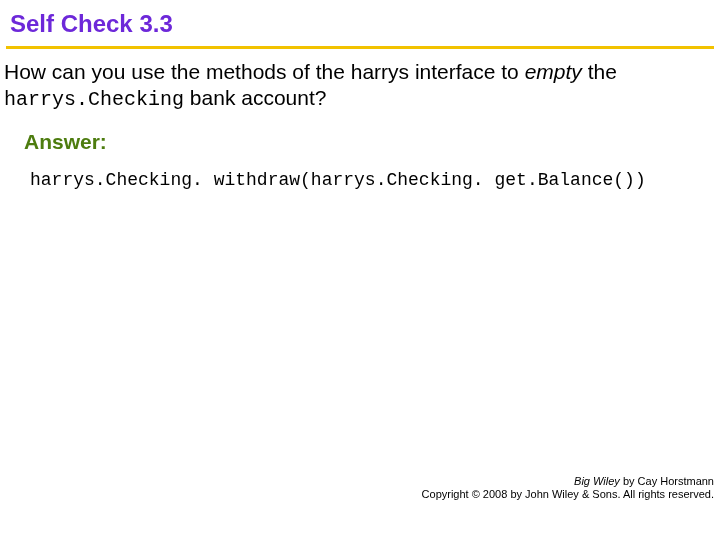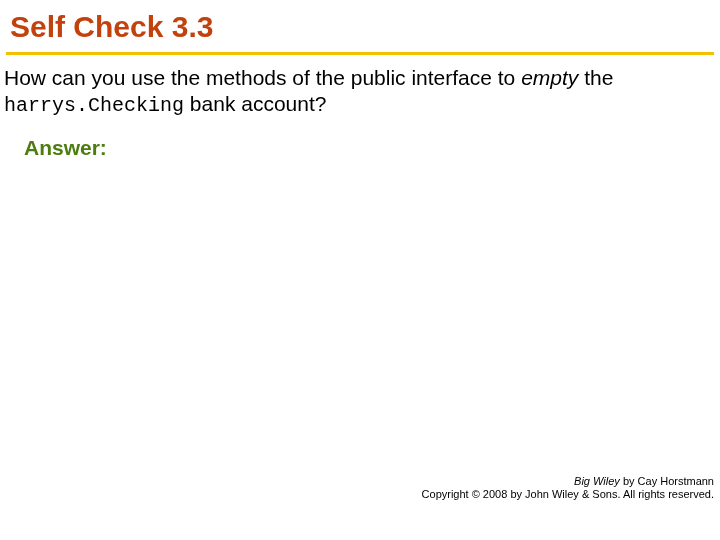--- a/index.html
+++ b/index.html
@@ -10,22 +10,22 @@
       font-family: Arial, Helvetica, sans-serif;
       position: relative;
     }
     .slide {
       width: 100%;
       height: 100%;
       padding: 8px 6px;
       position: relative;
     }
     .title {
-      color: #c2410c;
-      font-size: 30px;
+      color: #6d28d9;
+      font-size: 24px;
       font-weight: bold;
       padding: 2px 4px 6px 4px;
     }
     .rule {
       height: 3px;
       background: #f2c200;
       margin: 2px 0 10px 0;
     }
     .question {
       font-size: 21px;
@@ -64,26 +64,27 @@
     .footer .book { font-style: italic; }
   </style>
 </head>
 <body>
 
 <div class="slide">
   <div class="title">Self Check 3.3</div>
   <div class="rule"></div>
 
   <div class="question">
-    <span>How can you use the methods of the public interface to </span><span class="italic">empty</span><span> the </span><br>
+    <span>How can you use the methods of the harrys interface to </span><span class="italic">empty</span><span> the </span><br>
     <span class="mono">harrys.Checking</span><span> bank account?</span>
   </div>
 
   <div class="answer-block">
     <div class="answer-label">Answer:</div>
+    <div class="answer-code">harrys.Checking. withdraw(harrys.Checking. get.Balance())</div>
   </div>
 
   <div class="footer">
     <div>
       <span class="book">Big Wiley</span><span> by Cay Horstmann</span>
     </div>
     <div>Copyright © 2008 by John Wiley &amp; Sons. All rights reserved.</div>
   </div>
 </div>
 

